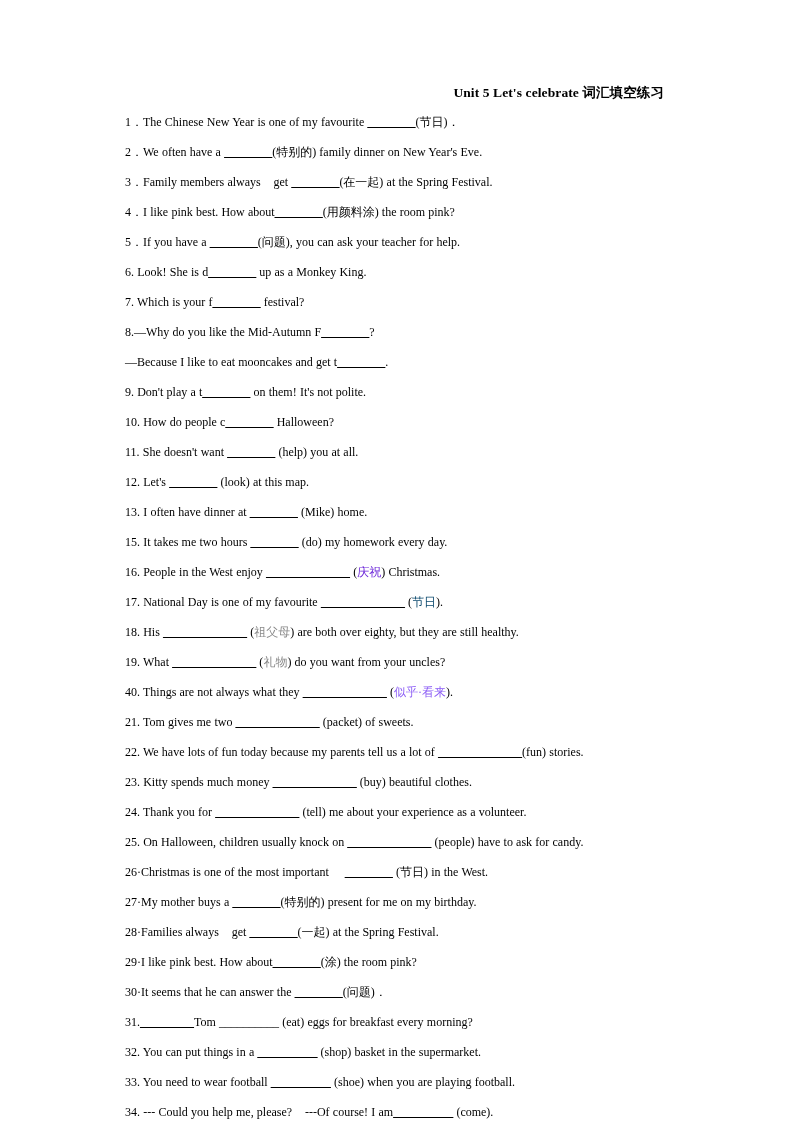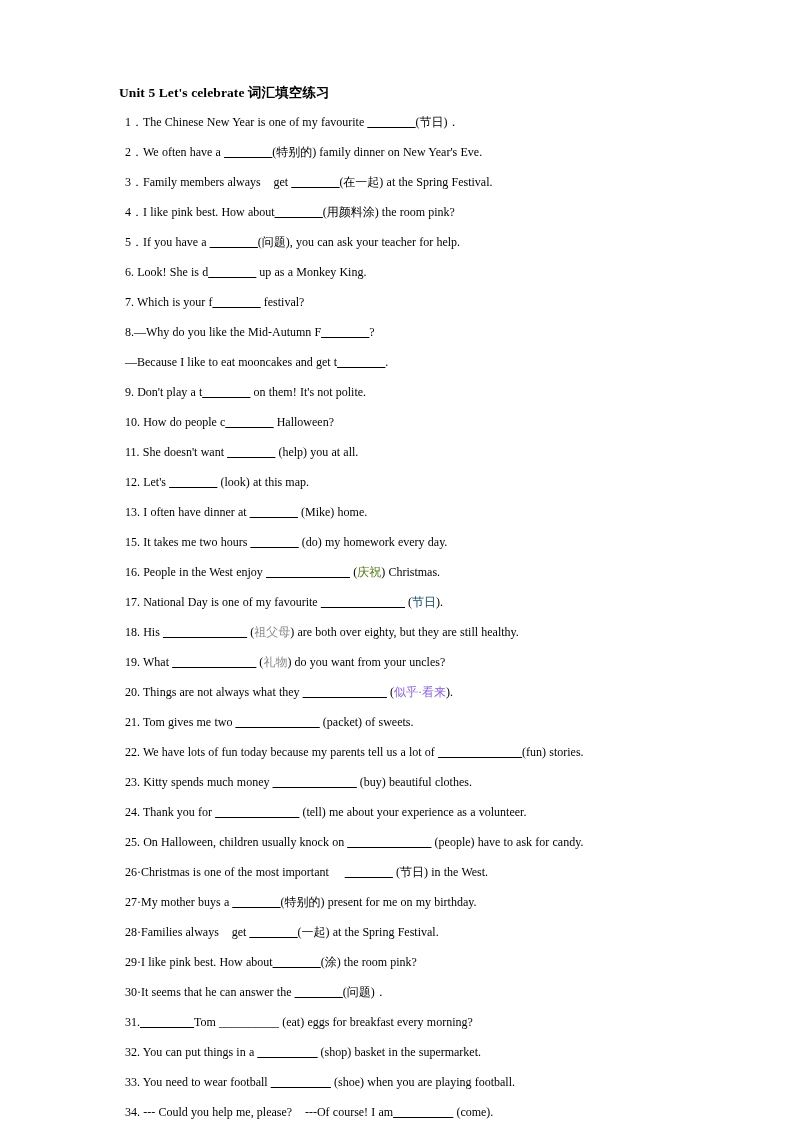--- a/index.html
+++ b/index.html
@@ -24,21 +24,21 @@
   }
   .content {
     position: absolute;
     left: 119px;
     top: 84px;
     width: 560px;
   }
   .doc-title {
     font-size: 13.5px;
     font-weight: bold;
-    text-align: left;
+    text-align: right;
     margin: 0 0 8px 0;
     letter-spacing: 0.1px;
     width: 545px;
   }
   .q {
     font-size: 12px;
     line-height: 24px;
     margin: 6px;
     white-space: pre-wrap;
     word-spacing: 0.2px;
@@ -66,25 +66,25 @@
         <div class="q"><span>6. Look! She is d</span><span class="blank">________</span><span> up as a Monkey King.</span></div>
         <div class="q"><span>7. Which is your f</span><span class="blank">________</span><span> festival?</span></div>
         <div class="q"><span>8.—Why do you like the Mid-Autumn F</span><span class="blank">________</span><span>?</span></div>
         <div class="q"><span>—Because I like to eat mooncakes and get t</span><span class="blank">________</span><span>.</span></div>
         <div class="q"><span>9. Don't play a t</span><span class="blank">________</span><span> on them! It's not polite.</span></div>
         <div class="q"><span>10. How do people c</span><span class="blank">________</span><span> Halloween?</span></div>
         <div class="q"><span>11. She doesn't want </span><span class="blank">________</span><span> (help) you at all.</span></div>
         <div class="q"><span>12. Let's </span><span class="blank">________</span><span> (look) at this map.</span></div>
         <div class="q"><span>13. I often have dinner at </span><span class="blank">________</span><span> (Mike) home.</span></div>
         <div class="q"><span>15. It takes me two hours </span><span class="blank">________</span><span> (do) my homework every day.</span></div>
-        <div class="q"><span>16. People in the West enjoy </span><span class="blank">______________</span><span> (<span class="cn-grey" style="color: #4d7c0f; text-align: right;">庆祝</span>) Christmas.</span></div>
+        <div class="q"><span>16. People in the West enjoy </span><span class="blank">______________</span><span> (<span class="cn-grey" style="color: #6d28d9; text-align: right;">庆祝</span>) Christmas.</span></div>
         <div class="q"><span>17. National Day is one of my favourite </span><span class="blank">______________</span><span> (<span class="cn-grey" style="color: #0c4a6e;">节日</span>).</span></div>
         <div class="q"><span>18. His </span><span class="blank">______________</span><span> (<span class="cn-grey" style="color: rgb(138, 138, 138); font-family: Liberation Serif, serif;">祖父母</span>) are both over eighty, but they are still healthy.</span></div>
         <div class="q"><span>19. What </span><span class="blank">______________</span><span> (<span class="cn-grey" style="color: rgb(138, 138, 138);">礼物</span>) do you want from your uncles?</span></div>
-        <div class="q"><span>20. Things are not always what they </span><span class="blank">______________</span><span> (<span class="cn-grey" style="color: #8b5cf6;">似乎·看来</span>).</span></div>
+        <div class="q"><span>40. Things are not always what they </span><span class="blank">______________</span><span> (<span class="cn-grey" style="color: #8b5cf6;">似乎·看来</span>).</span></div>
         <div class="q"><span>21. Tom gives me two </span><span class="blank">______________</span><span> (packet) of sweets.</span></div>
         <div class="q"><span>22. We have lots of fun today because my parents tell us a lot of </span><span class="blank">______________</span><span>(fun) stories.</span></div>
         <div class="q"><span>23. Kitty spends much money </span><span class="blank">______________</span><span> (buy) beautiful clothes.</span></div>
         <div class="q"><span>24. Thank you for </span><span class="blank">______________</span><span> (tell) me about your experience as a volunteer.</span></div>
         <div class="q"><span>25. On Halloween, children usually knock on </span><span class="blank">______________</span><span> (people) have to ask for candy.</span></div>
         <div class="q"><span>26·Christmas is one of the most important     </span><span class="blank">________</span><span> (节日) in the West.</span></div>
         <div class="q"><span>27·My mother buys a </span><span class="blank">________</span><span>(特别的) present for me on my birthday.</span></div>
         <div class="q"><span>28·Families always    get </span><span class="blank">________</span><span>(一起) at the Spring Festival.</span></div>
         <div class="q"><span>29·I like pink best. How about</span><span class="blank">________</span><span>(涂) the room pink?</span></div>
         <div class="q"><span>30·It seems that he can answer the </span><span class="blank">________</span><span>(问题)．</span></div>

